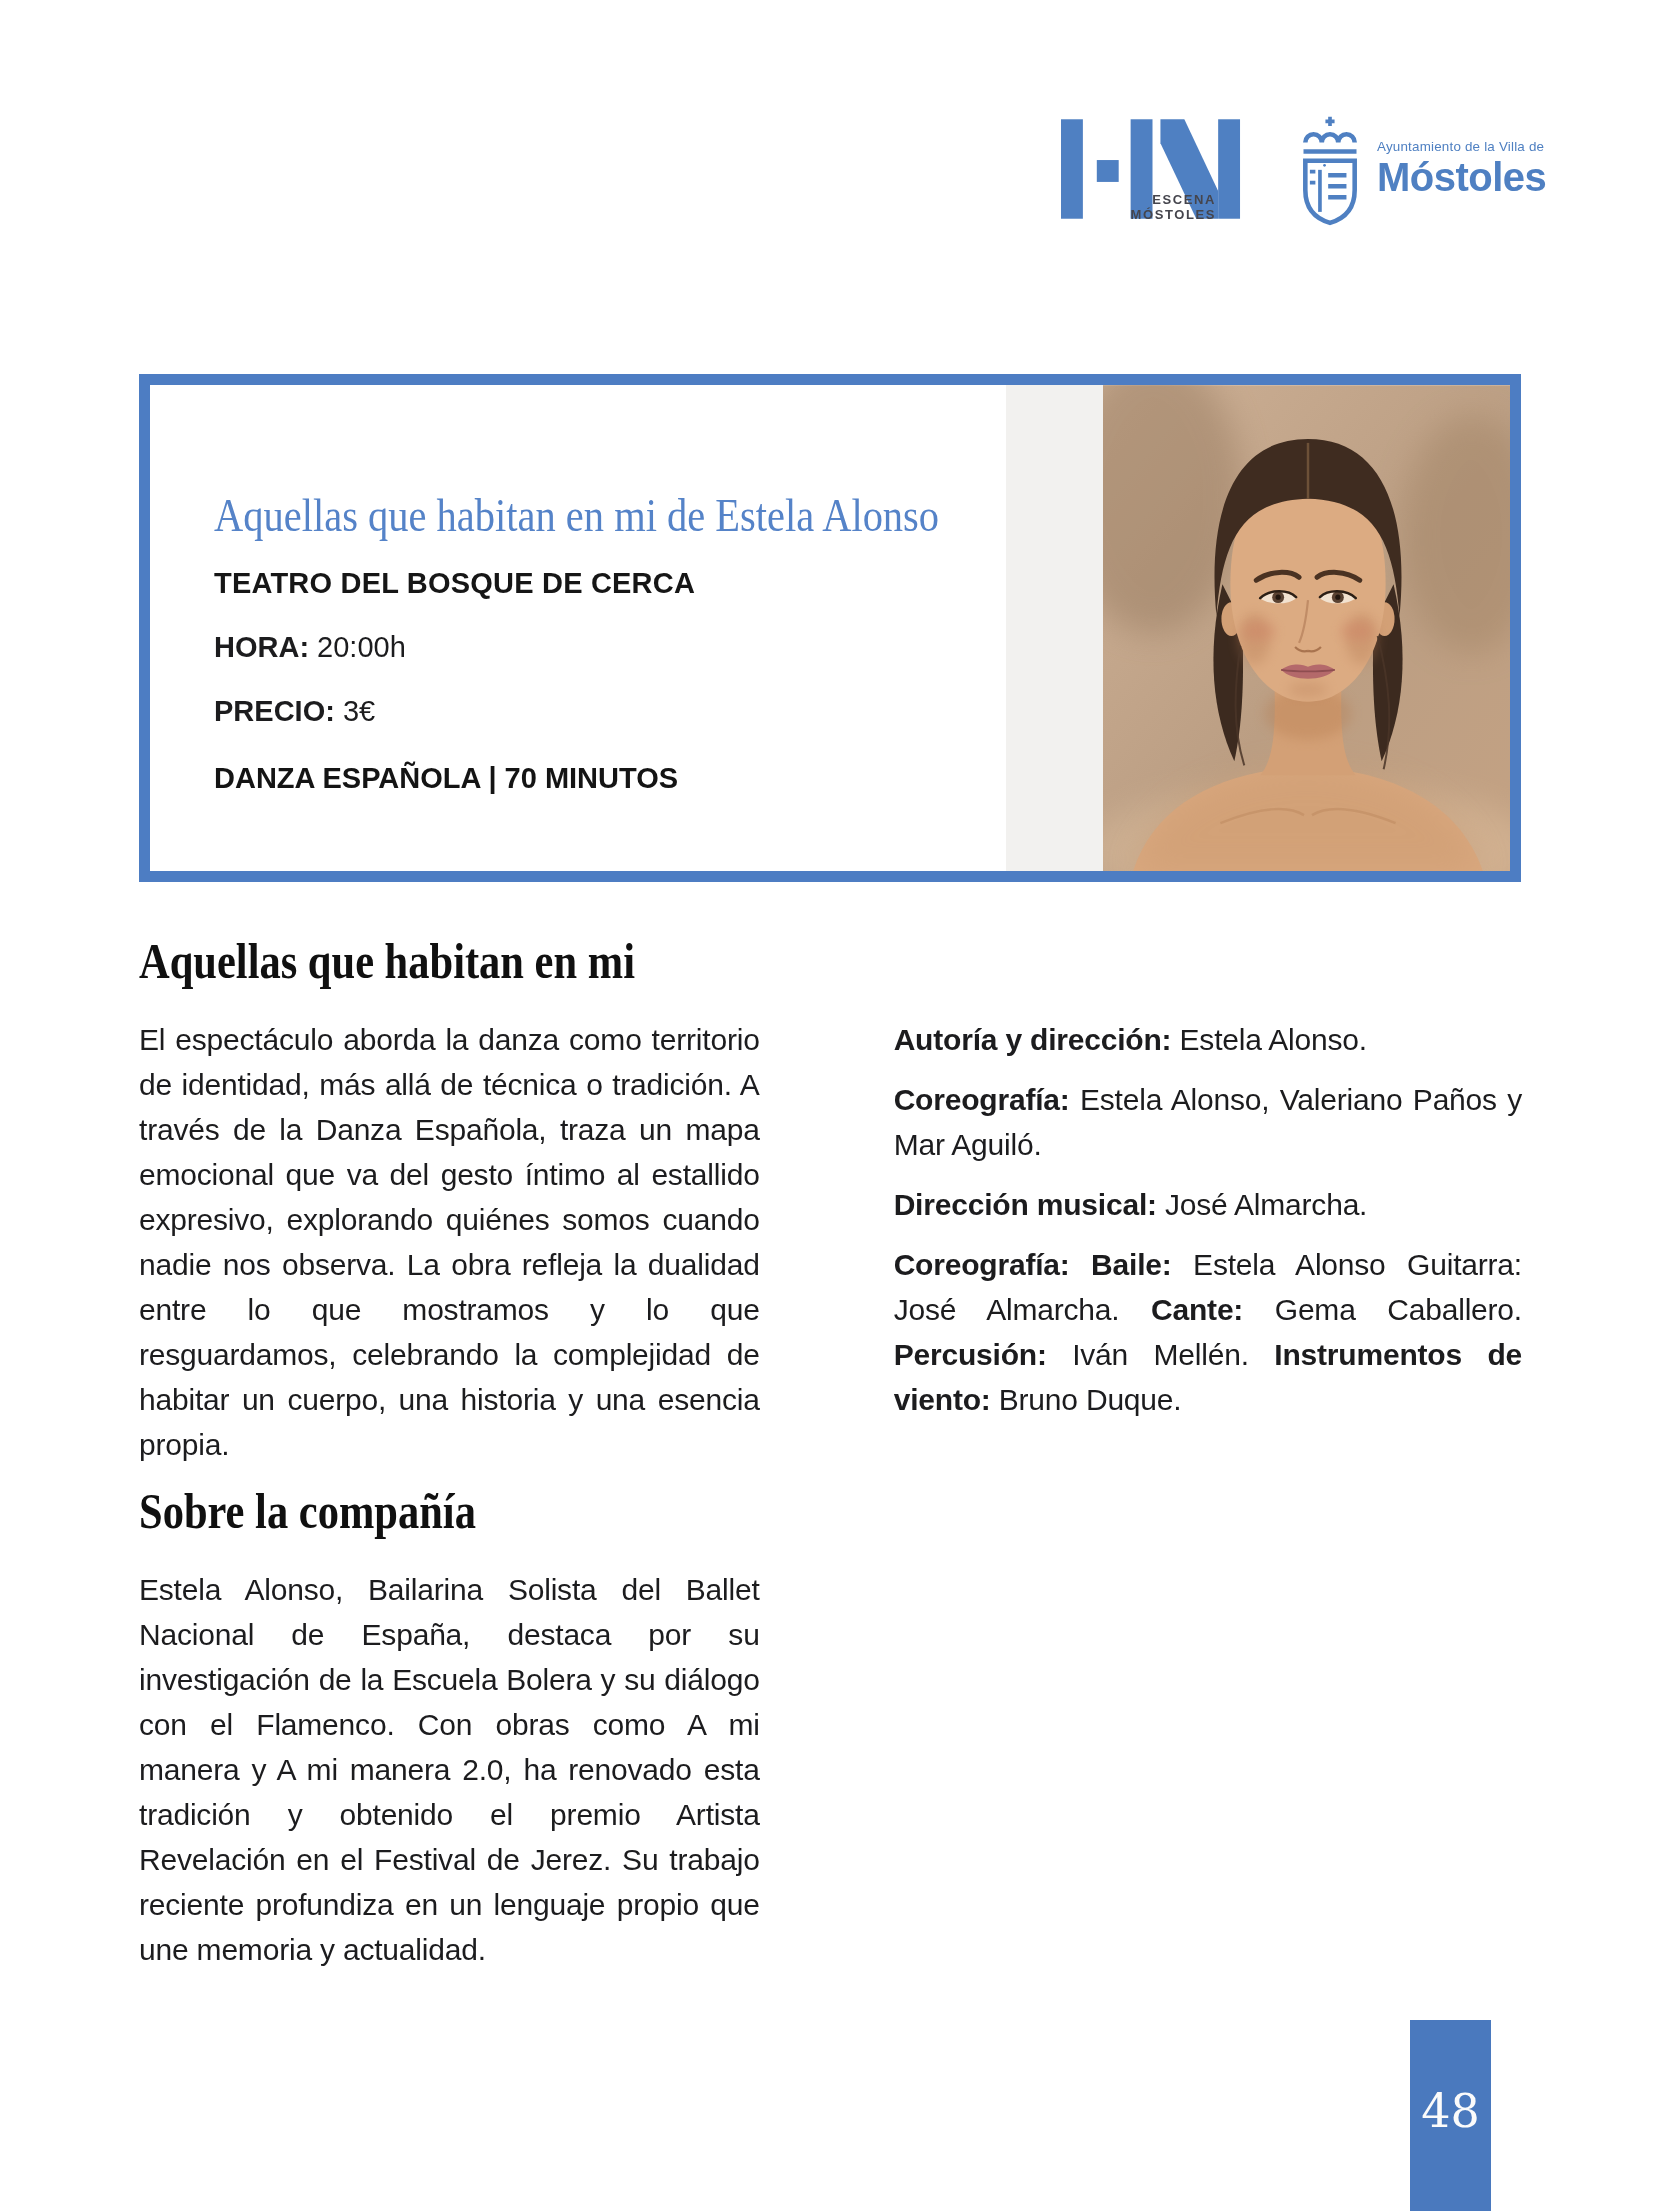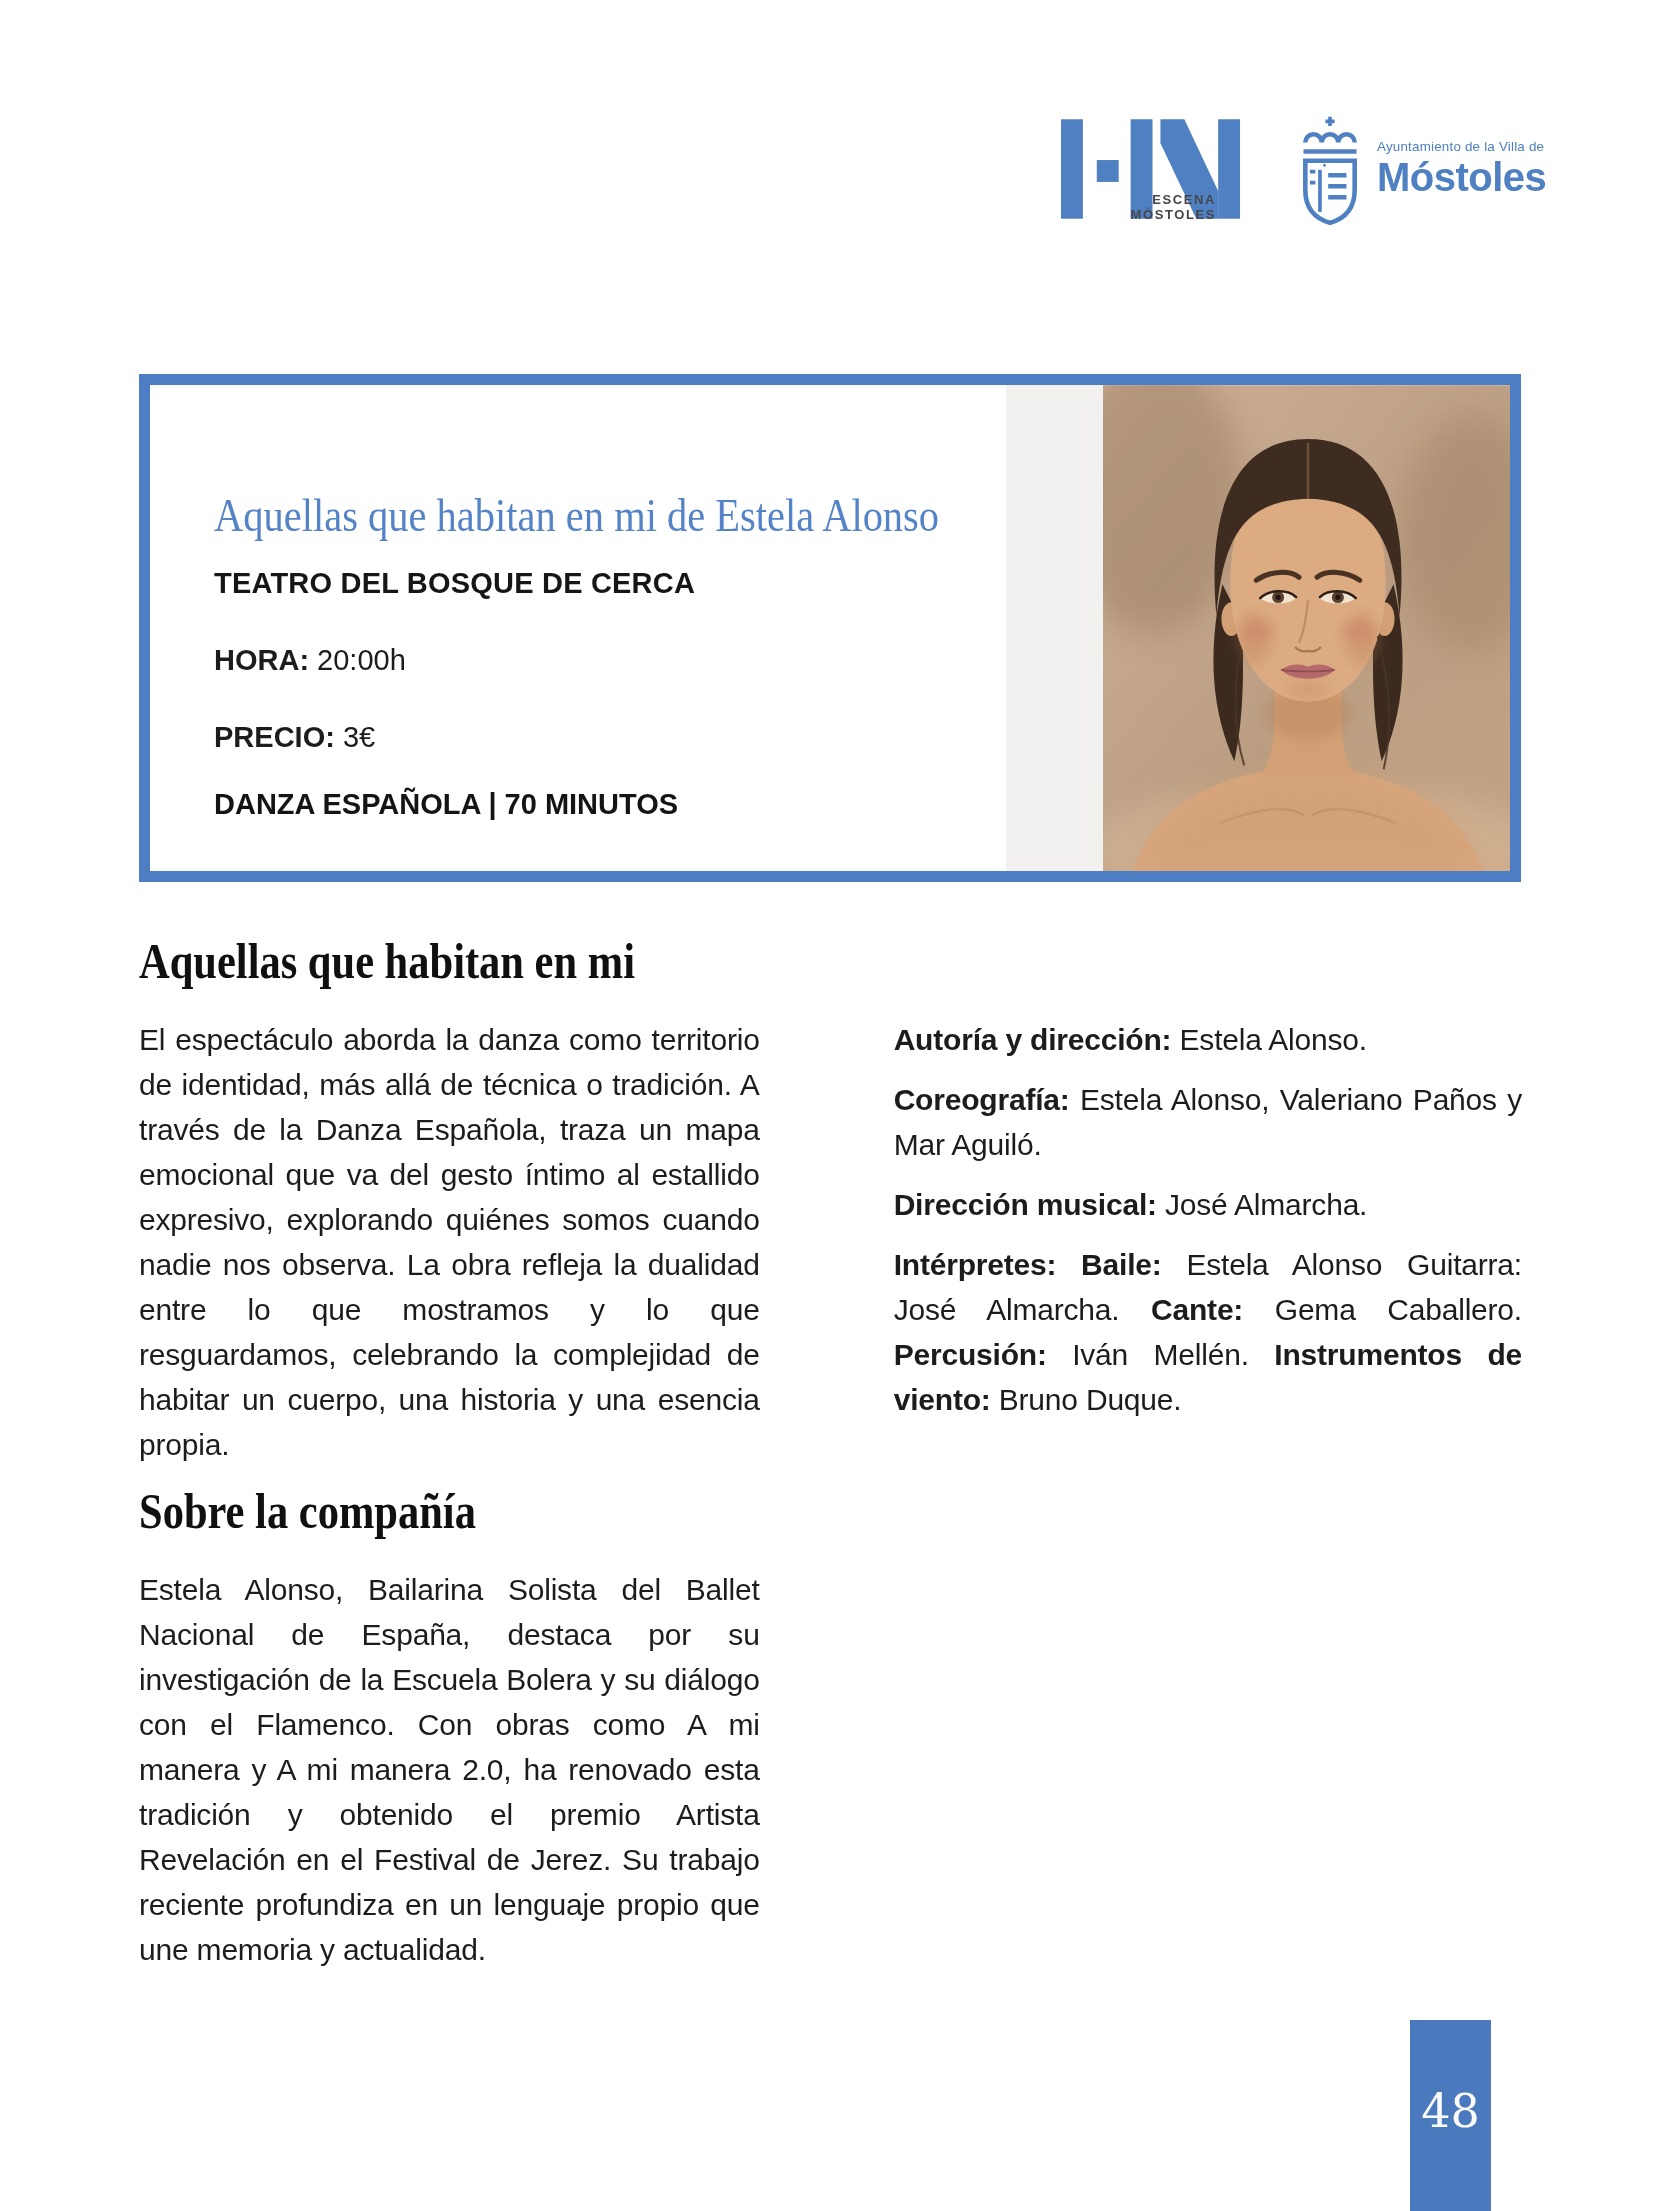--- a/index.html
+++ b/index.html
@@ -25,21 +25,21 @@
 
   
   .card {
     position:absolute; left:139px; top:374px; width:1382px; height:508px;
     border:11px solid #4d7dc3; background:#fff; display:flex;
   }
   .card-info { width:856px; padding:84px 0 0 64px; }
   .card-date { font-family:"Liberation Serif", serif; font-weight:700; font-size:52px; line-height:1; color:#141414; }
   .card-title { margin-top:23px; font-family:"Liberation Serif", serif; font-size:46px; line-height:1.05; color:#5583c8; white-space:nowrap; }
   .card-venue { margin-top:27px; font-size:29px; font-weight:700; letter-spacing:0.2px; color:#161616; }
-  .card-line { margin-top:44px; font-size:29px; color:#1c1c1e; }
+  .card-line { margin-top:31px; font-size:29px; color:#1c1c1e; }
   .card-line .lab { font-weight:700; }
   .card-genre { margin-top:34px; font-size:29px; font-weight:700; color:#141414; }
   .card-gray { width:97px; background:#f2f1ef; }
   .card-photo { flex:1; position:relative; overflow:hidden; }
   .card-photo svg { position:absolute; inset:0; }
 
   
   .cond { display:inline-block; transform:scaleX(.85); transform-origin:0 50%; white-space:nowrap; }
   .cond88 { display:inline-block; transform:scaleX(.88); transform-origin:0 50%; white-space:nowrap; }
 
@@ -191,21 +191,21 @@
     <div class="col-left">
       <h2 class="section"><span class="cond">Aquellas que habitan en mi</span></h2>
       <p class="bodytext">El espectáculo aborda la danza como territorio de identidad, más allá de técnica o tradición. A través de la Danza Española, traza un mapa emocional que va del gesto íntimo al estallido expresivo, explorando quiénes somos cuando nadie nos observa. La obra refleja la dualidad entre lo que mostramos y lo que resguardamos, celebrando la complejidad de habitar un cuerpo, una historia y una esencia propia.</p>
       <h2 class="section second"><span class="cond">Sobre la compañía</span></h2>
       <p class="bodytext">Estela Alonso, Bailarina Solista del Ballet Nacional de España, destaca por su investigación de la Escuela Bolera y su diálogo con el Flamenco. Con obras como A mi manera y A mi manera 2.0, ha renovado esta tradición y obtenido el premio Artista Revelación en el Festival de Jerez. Su trabajo reciente profundiza en un lenguaje propio que une memoria y actualidad.</p>
     </div>
     <div class="col-right credits">
         <p><span class="b">Autoría y dirección:</span><span> Estela Alonso.</span></p>
         <p><span class="b">Coreografía:</span><span> Estela Alonso, Valeriano Paños y Mar Aguiló.</span></p>
         <p><span class="b">Dirección musical:</span><span> José Almarcha.</span></p>
-        <p><span class="b">Intérpretes: Baile:</span><span> Estela Alonso Guitarra: José Almarcha. </span><span class="b">Cante:</span><span> Gema Caballero. </span><span class="b">Percusión:</span><span> Iván Mellén. </span><span class="b">Instrumentos de viento:</span><span> Bruno Duque.</span></p>
+        <p><span class="b">Coreografía: Baile:</span><span> Estela Alonso Guitarra: José Almarcha. </span><span class="b">Cante:</span><span> Gema Caballero. </span><span class="b">Percusión:</span><span> Iván Mellén. </span><span class="b">Instrumentos de viento:</span><span> Bruno Duque.</span></p>
       </div>
   </main>
 
   <div class="page-num">
     <span>48</span>
   </div>
 
 </div>
 
 

